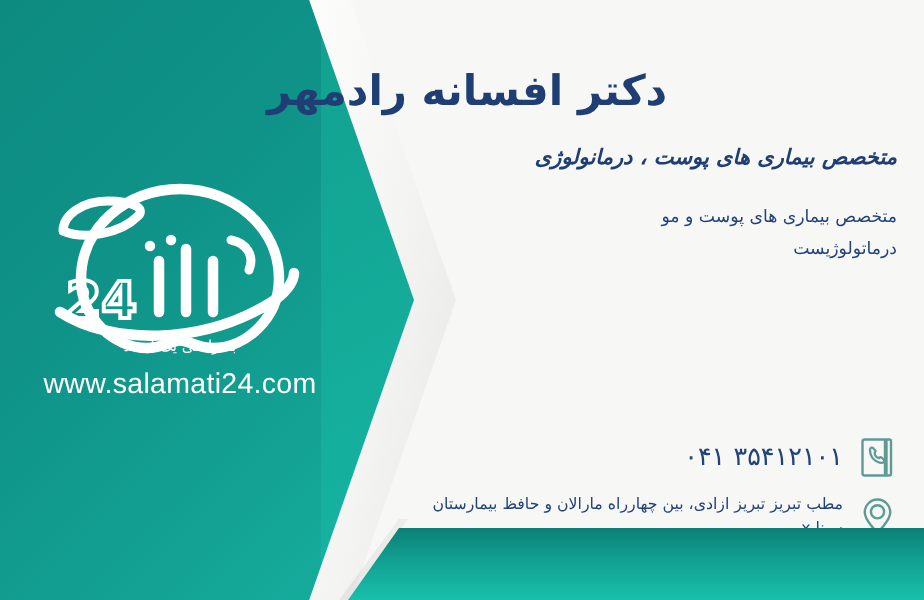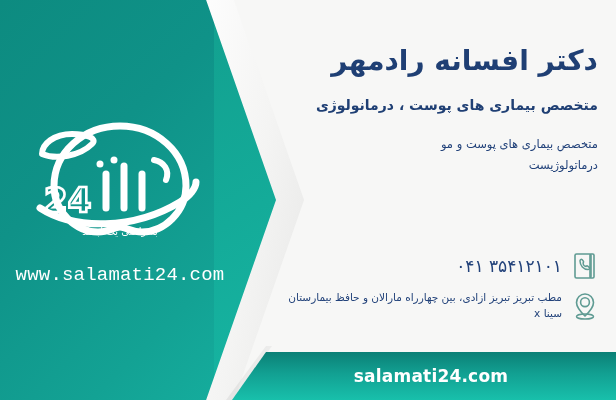--- a/index.html
+++ b/index.html
@@ -51,80 +51,82 @@
 
   
   .logo {
     position: absolute;
     left: 14px; top: 104px;
     width: 212px; height: 176px;
   }
   .logo svg { display: block; }
   .logo-url {
     position: absolute;
-    left: 0; top: 160px;
+    left: 0; top: 142px;
     width: 212px;
     text-align: center;
     color: #ffffff;
     font-size: 19px;
     letter-spacing: 0.2px;
-    font-family: Liberation Mono, monospace;
+    font-family: Liberation Sans, sans-serif;
   }
   .logo-tagline {
     position: absolute;
     left: 0; top: 122px;
     width: 212px;
     text-align: center;
     color: #ffffff;
     font-size: 10px;
     direction: rtl;
     letter-spacing: 1px;
   }
 
   
   .doctor-name {
     position: absolute;
     right: 18px; top: 44px;
     width: 420px;
-    text-align: right;
+    text-align: left;
     direction: rtl;
     color: #1f3f74;
     font-size: 28px;
     font-weight: bold;
     letter-spacing: 0.3px;
   }
   .specialty {
     position: absolute;
     right: 18px; top: 97px;
     width: 440px;
     text-align: right;
     direction: rtl;
     color: #1f3f74;
     font-size: 14px;
     font-weight: bold;
+    font-style: italic;
   }
   .desc {
     position: absolute;
     right: 18px; top: 134px;
     width: 420px;
     text-align: right;
     direction: rtl;
     color: #22427a;
     font-size: 11.5px;
     line-height: 1.85;
   }
 
   
   .row {
     position: absolute;
     display: flex;
     flex-direction: row-reverse;
     align-items: center;
     justify-content: flex-start;
     right: 14px;
+    margin-top: 39px;
   }
   .row-phone { top: 248px; }
   .row-addr  { top: 288px; }
   .row-icon {
     width: 34px; height: 36px;
     display: flex; align-items: center; justify-content: center;
     flex: none;
   }
   .row-text {
     direction: rtl;
@@ -223,15 +225,14 @@
                  C 21.5 6.8 17.7 3 13 3 Z" fill="none" stroke="#5f9b93" stroke-width="1.6"></path>
         <circle cx="13" cy="11.2" r="4.4" fill="none" stroke="#5f9b93" stroke-width="1.6"></circle>
         <ellipse cx="13" cy="25.5" rx="8.5" ry="2.6" fill="none" stroke="#5f9b93" stroke-width="1.5"></ellipse>
       </svg>
     </span>
     <span class="row-text addr-text">مطب تبریز تبریز ازادی، بین چهارراه مارالان و حافظ بیمارستان سینا x</span>
   </div>
 
   <div class="bottom-bar-shadow"></div>
   <div class="bottom-bar"></div>
-  <div class="bottom-bar-text">salamati24.com</div>
 
 </div>
 
 </body></html>

